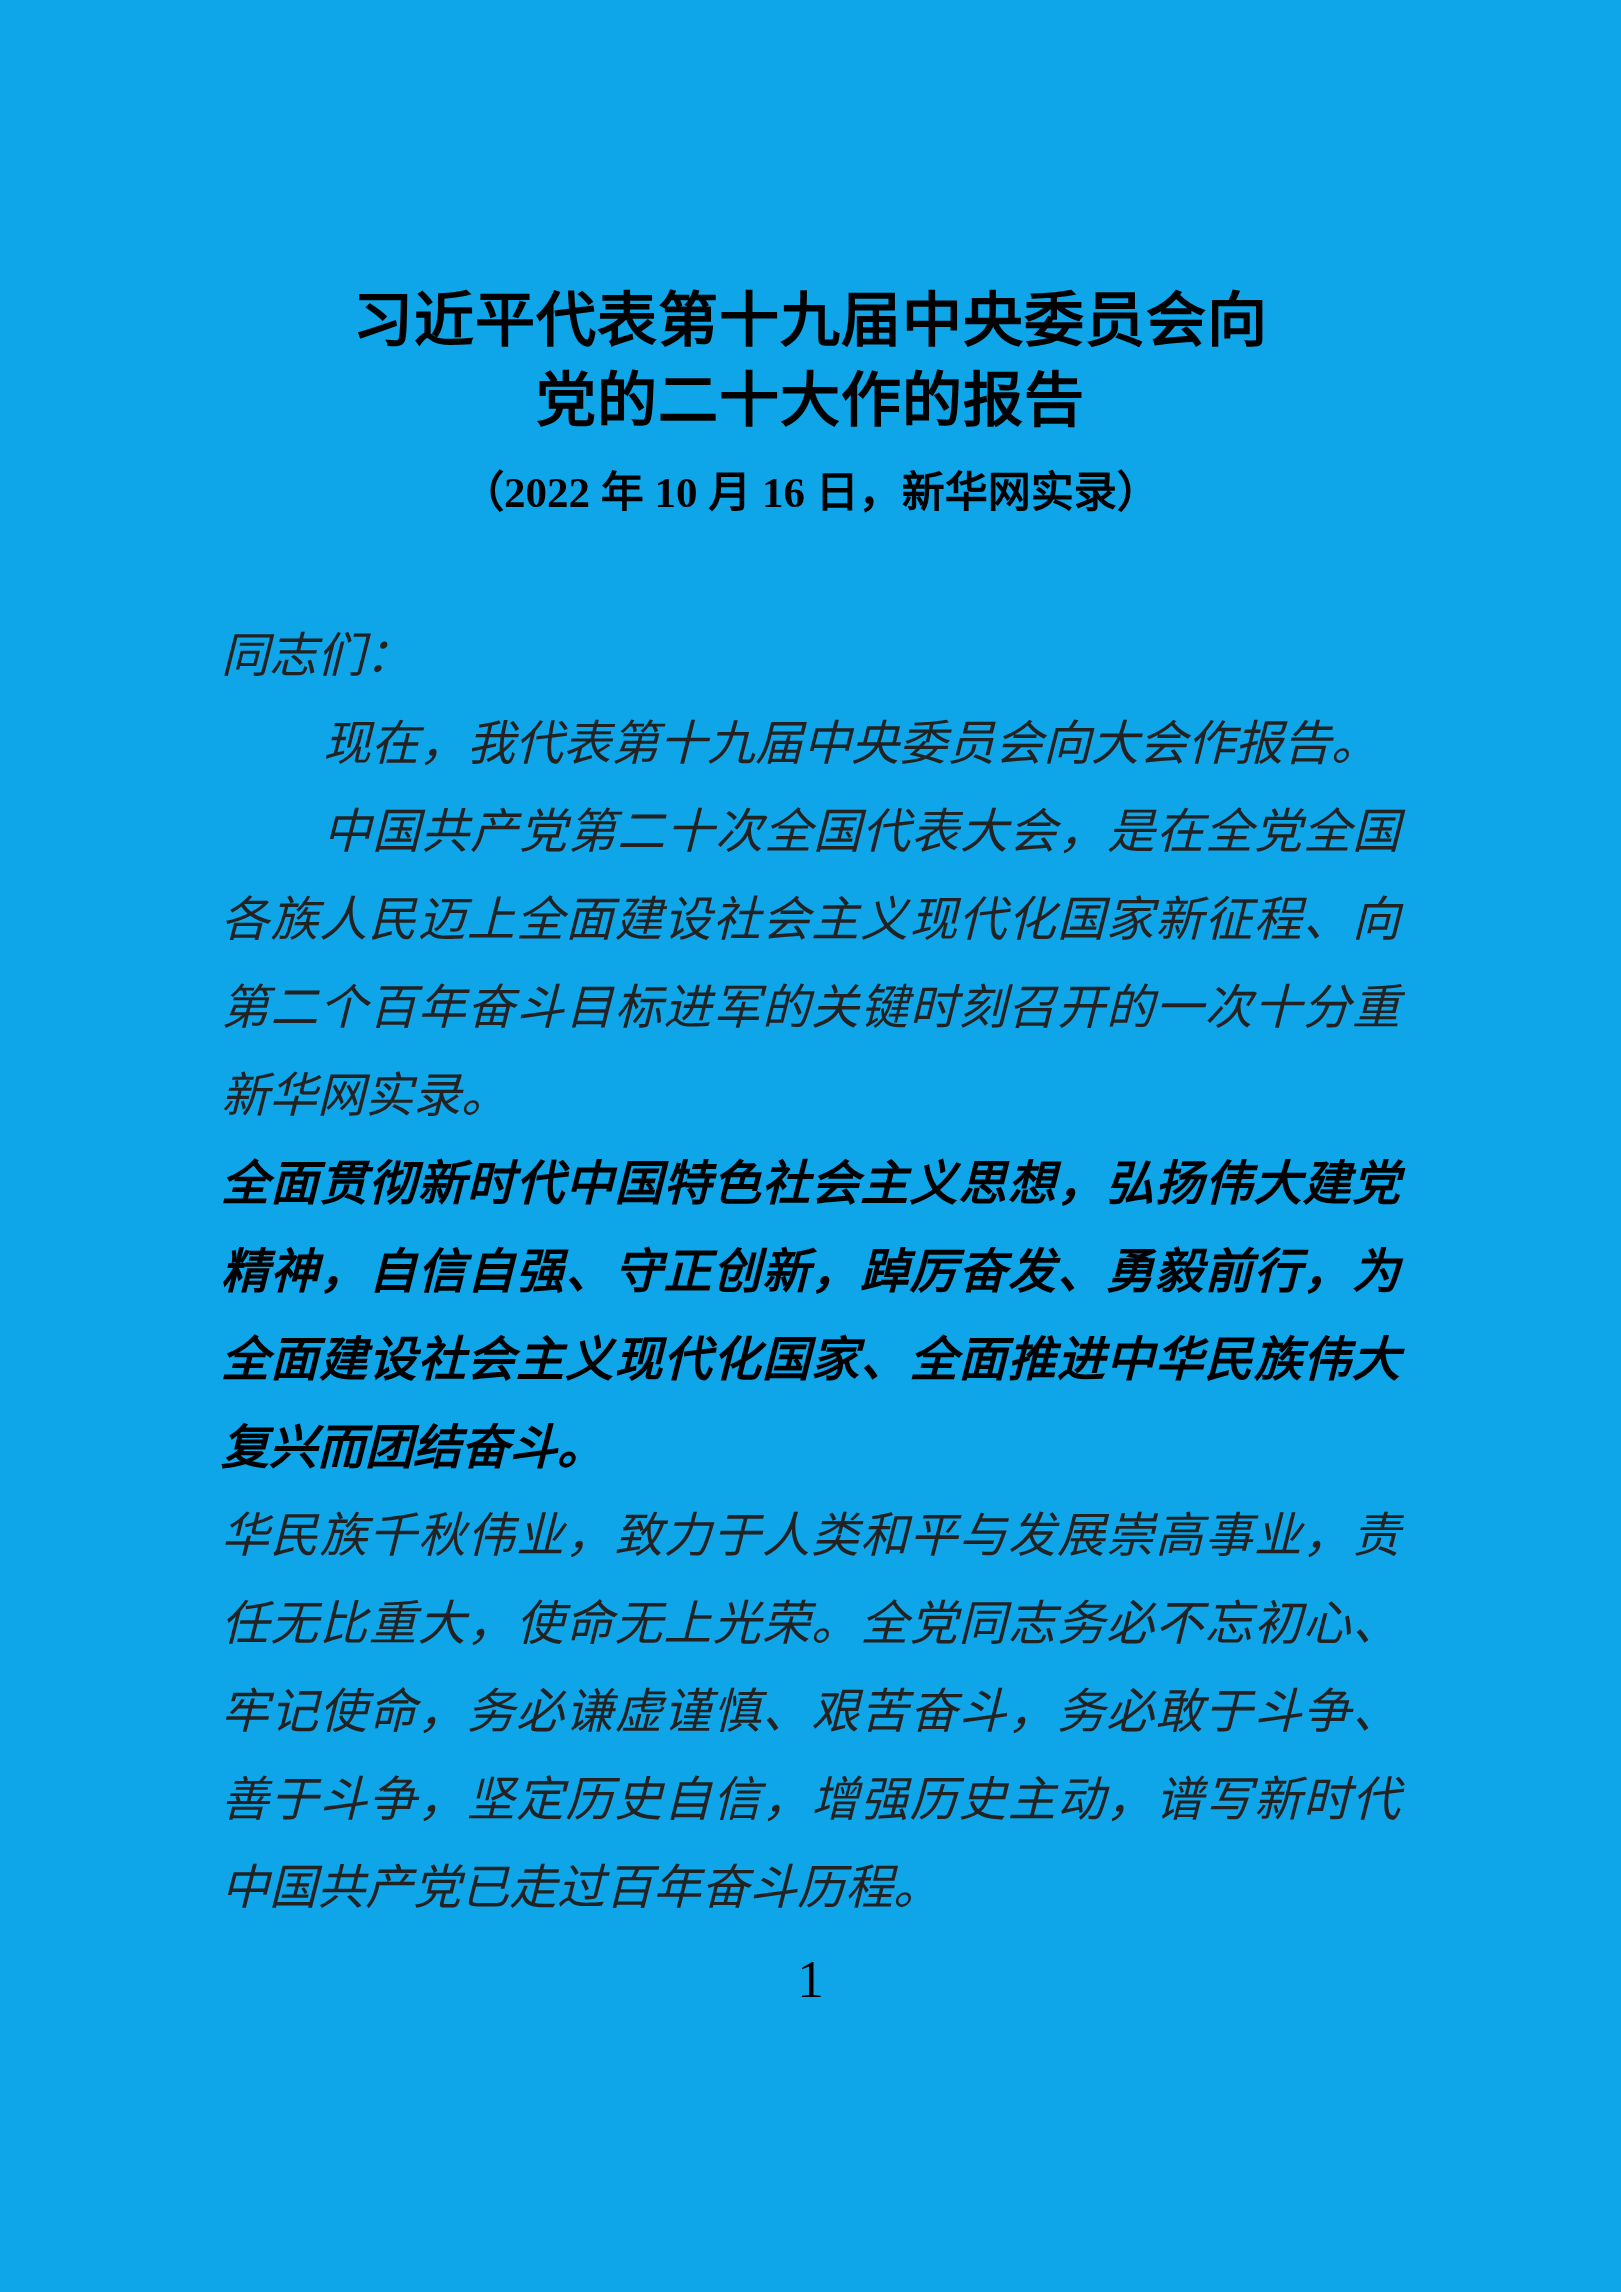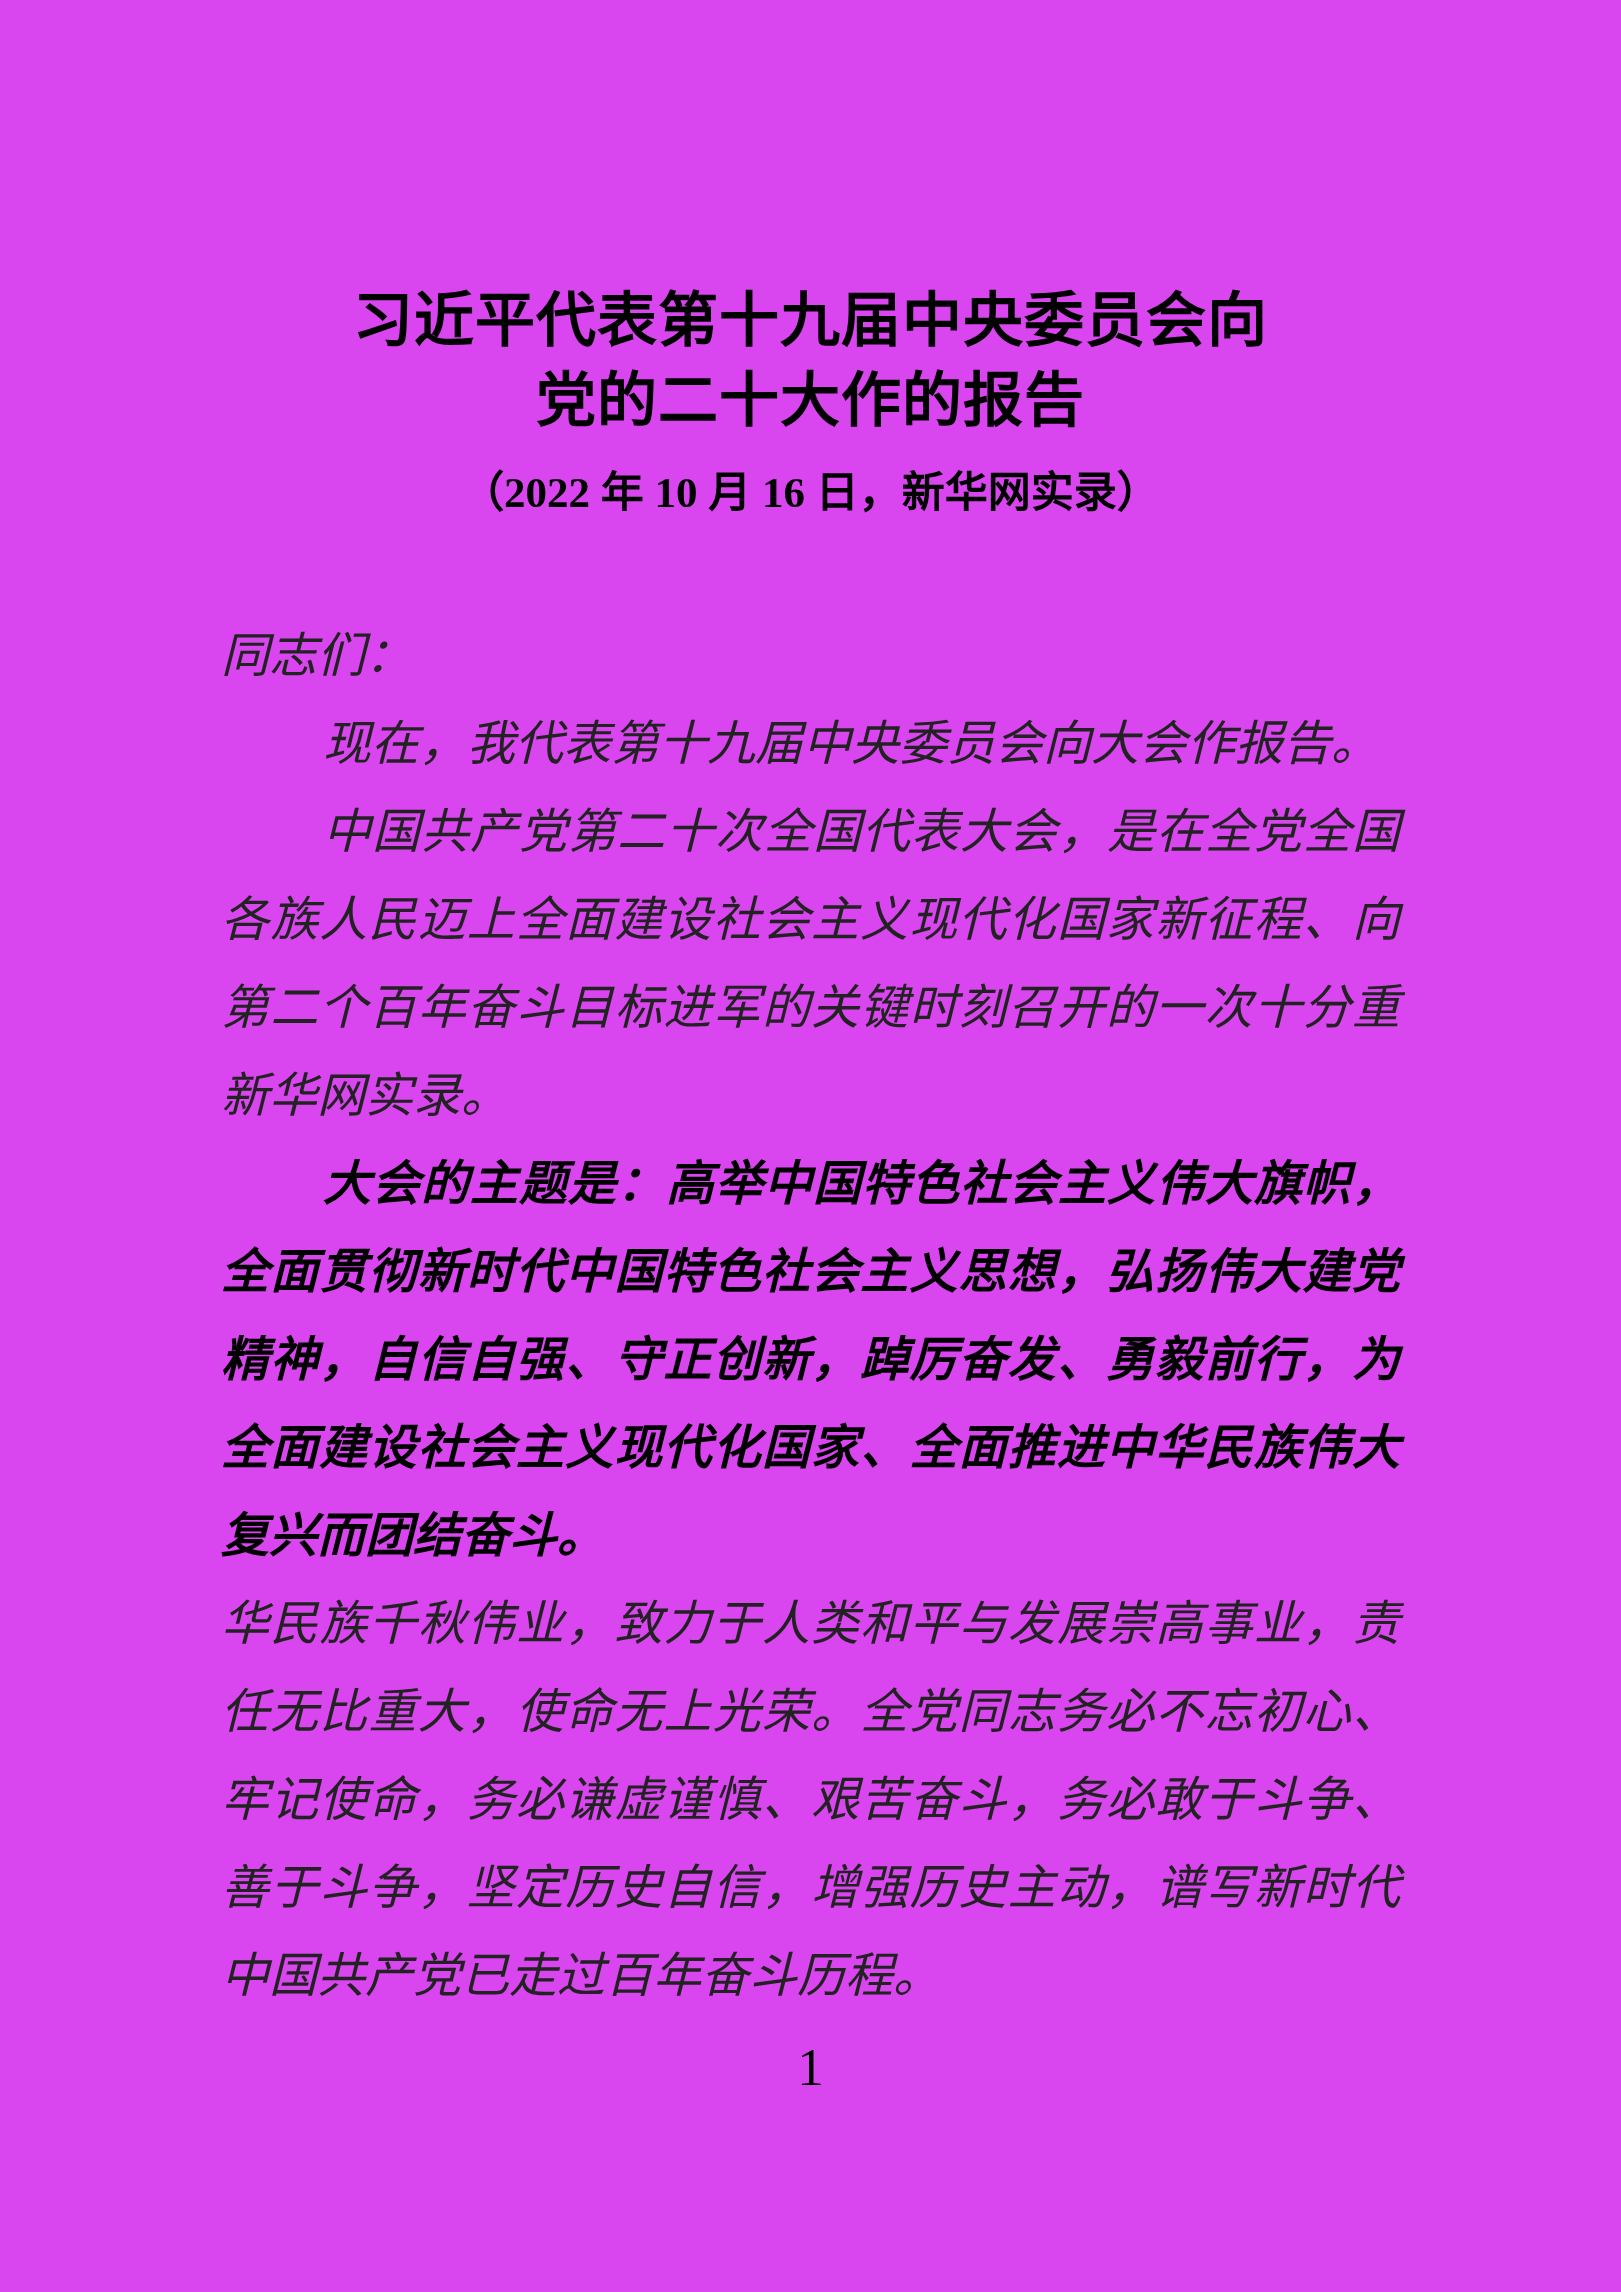--- a/index.html
+++ b/index.html
@@ -4,21 +4,21 @@
 <style>
   html, body {
     margin: 0;
     padding: 0;
     background: #ffffff;
   }
   .page {
     position: relative;
     width: 1621px;
     height: 2293px;
-    background: #d946ef;
+    background: #0ea5e9;
     overflow: hidden;
     font-family: "Liberation Serif", "DejaVu Serif", serif;
   }
   .title-block {
     padding-top: 281px;
     text-align: center;
     font-family: "Liberation Serif", "DejaVu Serif", serif;
     font-weight: 700;
     color: #000000;
     font-size: 60px;
@@ -83,21 +83,20 @@
 
   <div class="subtitle">（2022 年 10 月 16 日，新华网实录）</div>
 
   <div class="body-block">
     <div class="line">同志们：</div>
     <div class="line indent">现在，我代表第十九届中央委员会向大会作报告。</div>
     <div class="line indent justify">中国共产党第二十次全国代表大会，是在全党全国</div>
     <div class="line justify">各族人民迈上全面建设社会主义现代化国家新征程、向</div>
     <div class="line justify">第二个百年奋斗目标进军的关键时刻召开的一次十分重</div>
     <div class="line">新华网实录。</div>
-    <div class="line bold indent justify">大会的主题是：高举中国特色社会主义伟大旗帜，</div>
     <div class="line bold justify">全面贯彻新时代中国特色社会主义思想，弘扬伟大建党</div>
     <div class="line bold justify">精神，自信自强、守正创新，踔厉奋发、勇毅前行，为</div>
     <div class="line bold justify">全面建设社会主义现代化国家、全面推进中华民族伟大</div>
     <div class="line bold">复兴而团结奋斗。</div>
     <div class="line justify">华民族千秋伟业，致力于人类和平与发展崇高事业，责</div>
     <div class="line justify">任无比重大，使命无上光荣。全党同志务必不忘初心、</div>
     <div class="line justify">牢记使命，务必谦虚谨慎、艰苦奋斗，务必敢于斗争、</div>
     <div class="line justify">善于斗争，坚定历史自信，增强历史主动，谱写新时代</div>
     <div class="line">中国共产党已走过百年奋斗历程。</div>
   </div>

